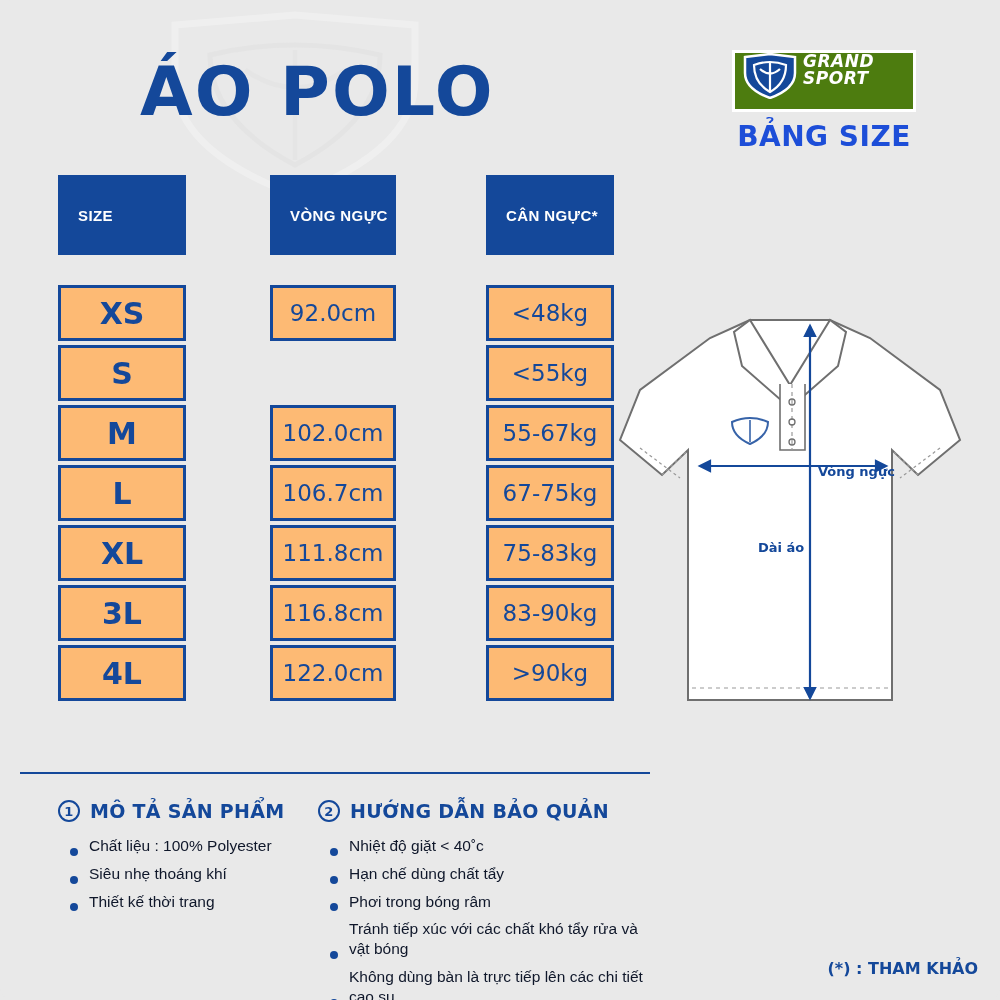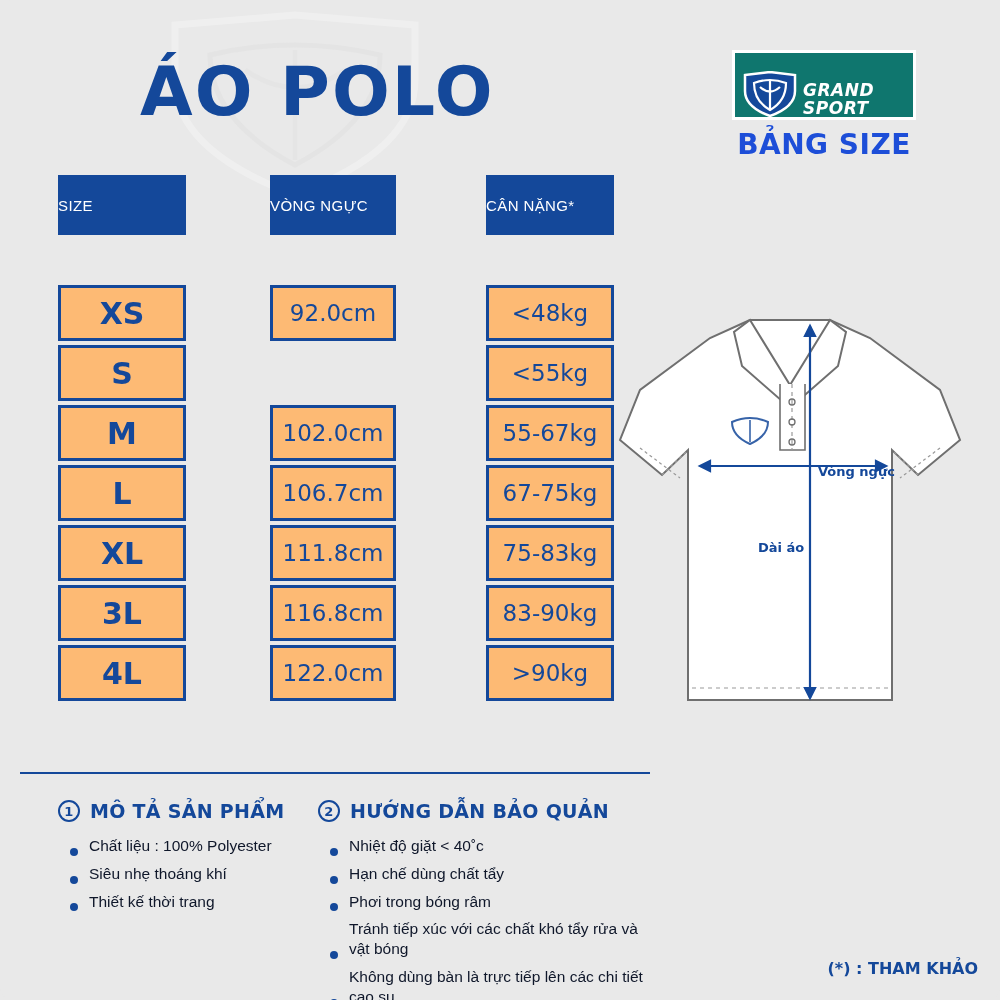--- a/index.html
+++ b/index.html
@@ -45,25 +45,25 @@
   }
   
   .brand {
     position: absolute;
     right: 84px;
     top: 50px;
     width: 184px;
   }
   .brand-box {
     width: 184px;
-    height: 70px;
-    background: #0f766e;
+    height: 62px;
+    background: #4d7c0f;
     border: 3px solid #ffffff;
     display: flex;
-    align-items: flex-end;
+    align-items: flex-start;
     box-sizing: border-box;
     padding: 0 6px;
   }
   .brand-mark {
     width: 58px;
     height: 46px;
     flex: 0 0 58px;
   }
   .brand-text {
     color: #ffffff;
@@ -90,26 +90,27 @@
     position: absolute;
     left: 58px;
     top: 175px;
     width: 600px;
     height: 74px;
   }
   .th {
     position: absolute;
     background: #14489a;
     color: #ffffff;
-    font-weight: normal;
+    font-weight: bold;
     font-size: 15px;
     display: flex;
     align-items: center;
+    padding-left: 20px;
     box-sizing: border-box;
-    height: 60px;
+    height: 80px;
     letter-spacing: 0.4px;
   }
   .th0 { left: 0px;   width: 128px; }
   .th1 { left: 212px; width: 126px; }
   .th2 { left: 428px; width: 128px; }
 
   .rows {
     position: absolute;
     left: 58px;
     top: 285px;
@@ -257,21 +258,21 @@
         <div>GRAND</div>
         <div>SPORT</div>
       </div>
     </div>
     <div class="brand-sub">BẢNG SIZE</div>
   </div>
 
   <div class="thead">
     <div class="th th0">SIZE</div>
     <div class="th th1">VÒNG NGỰC</div>
-    <div class="th th2">CÂN NẶNG*</div>
+    <div class="th th2">CÂN NGỰC*</div>
   </div>
 
   <div class="rows">
     <div class="row">
       <div class="cell c-size">XS</div>
       <div class="cell c-chest">92.0cm</div>
       <div class="cell c-weight">&lt;48kg</div>
     </div>
     <div class="row">
       <div class="cell c-size">S</div>

